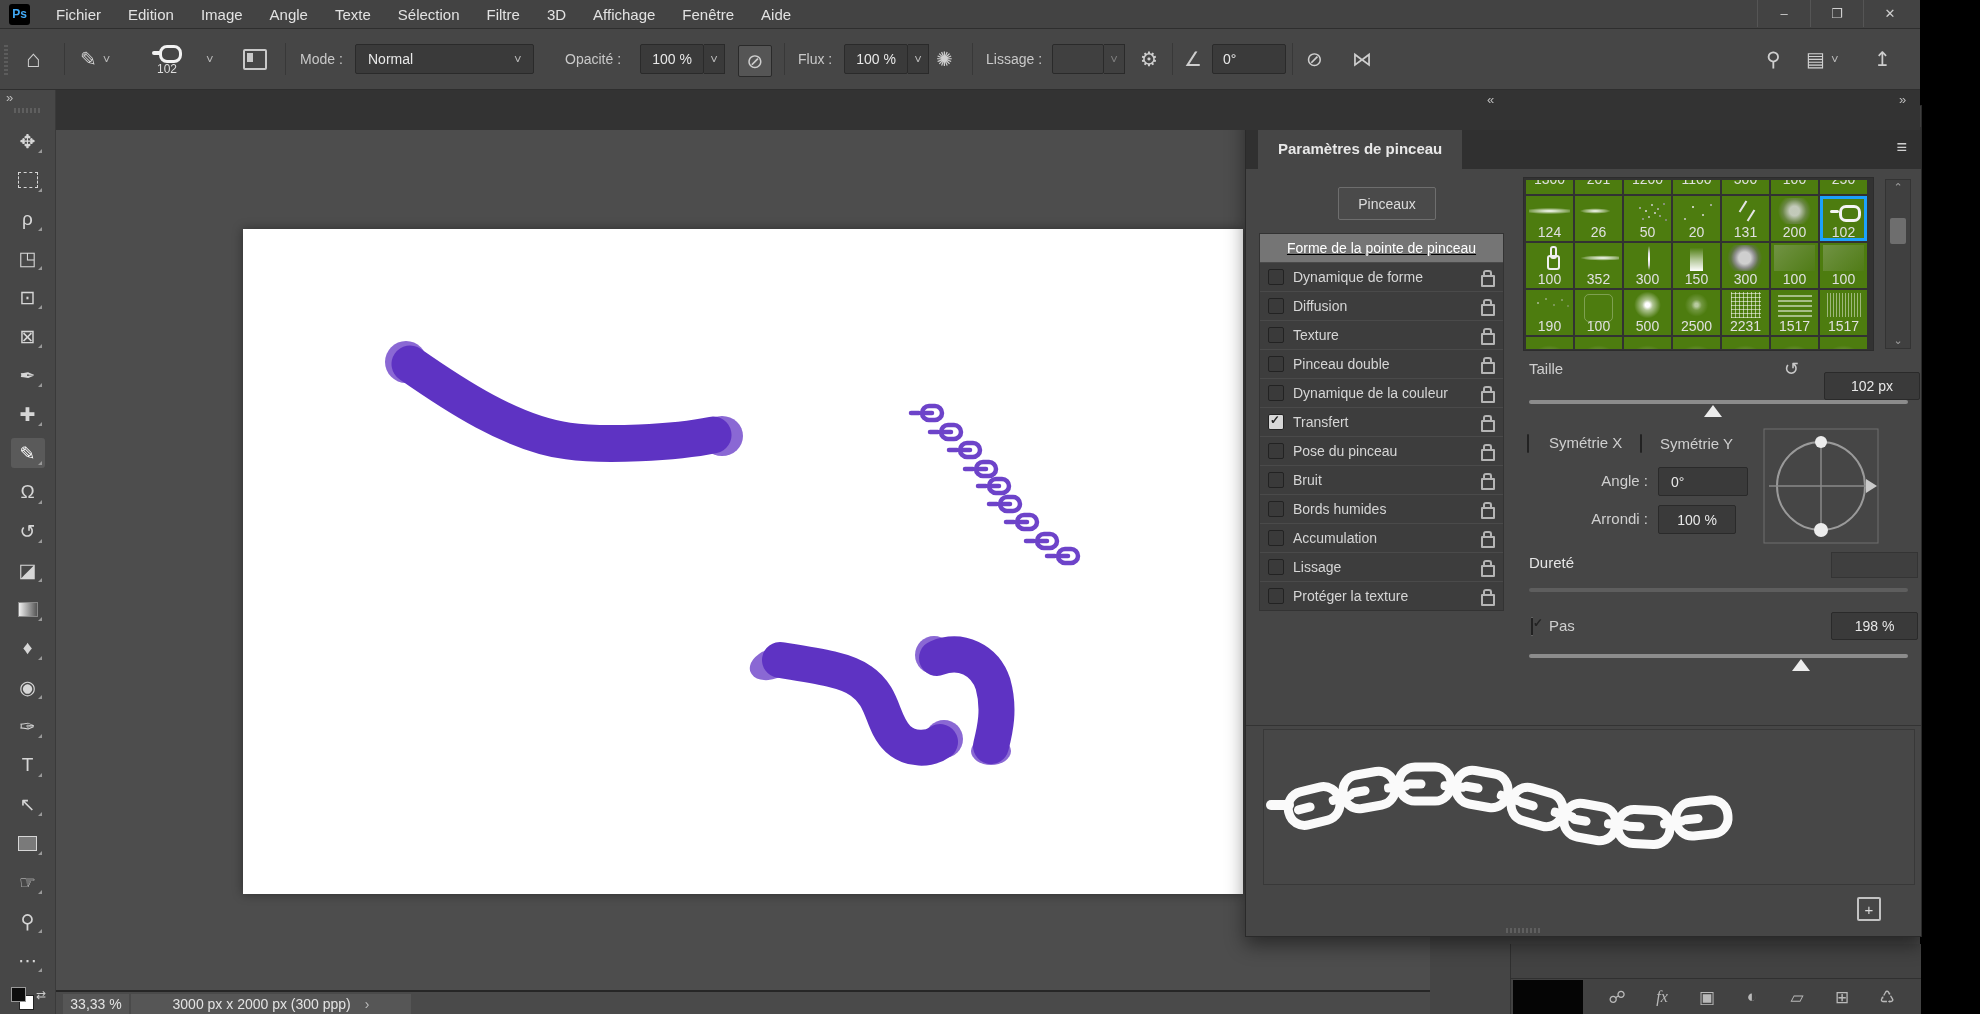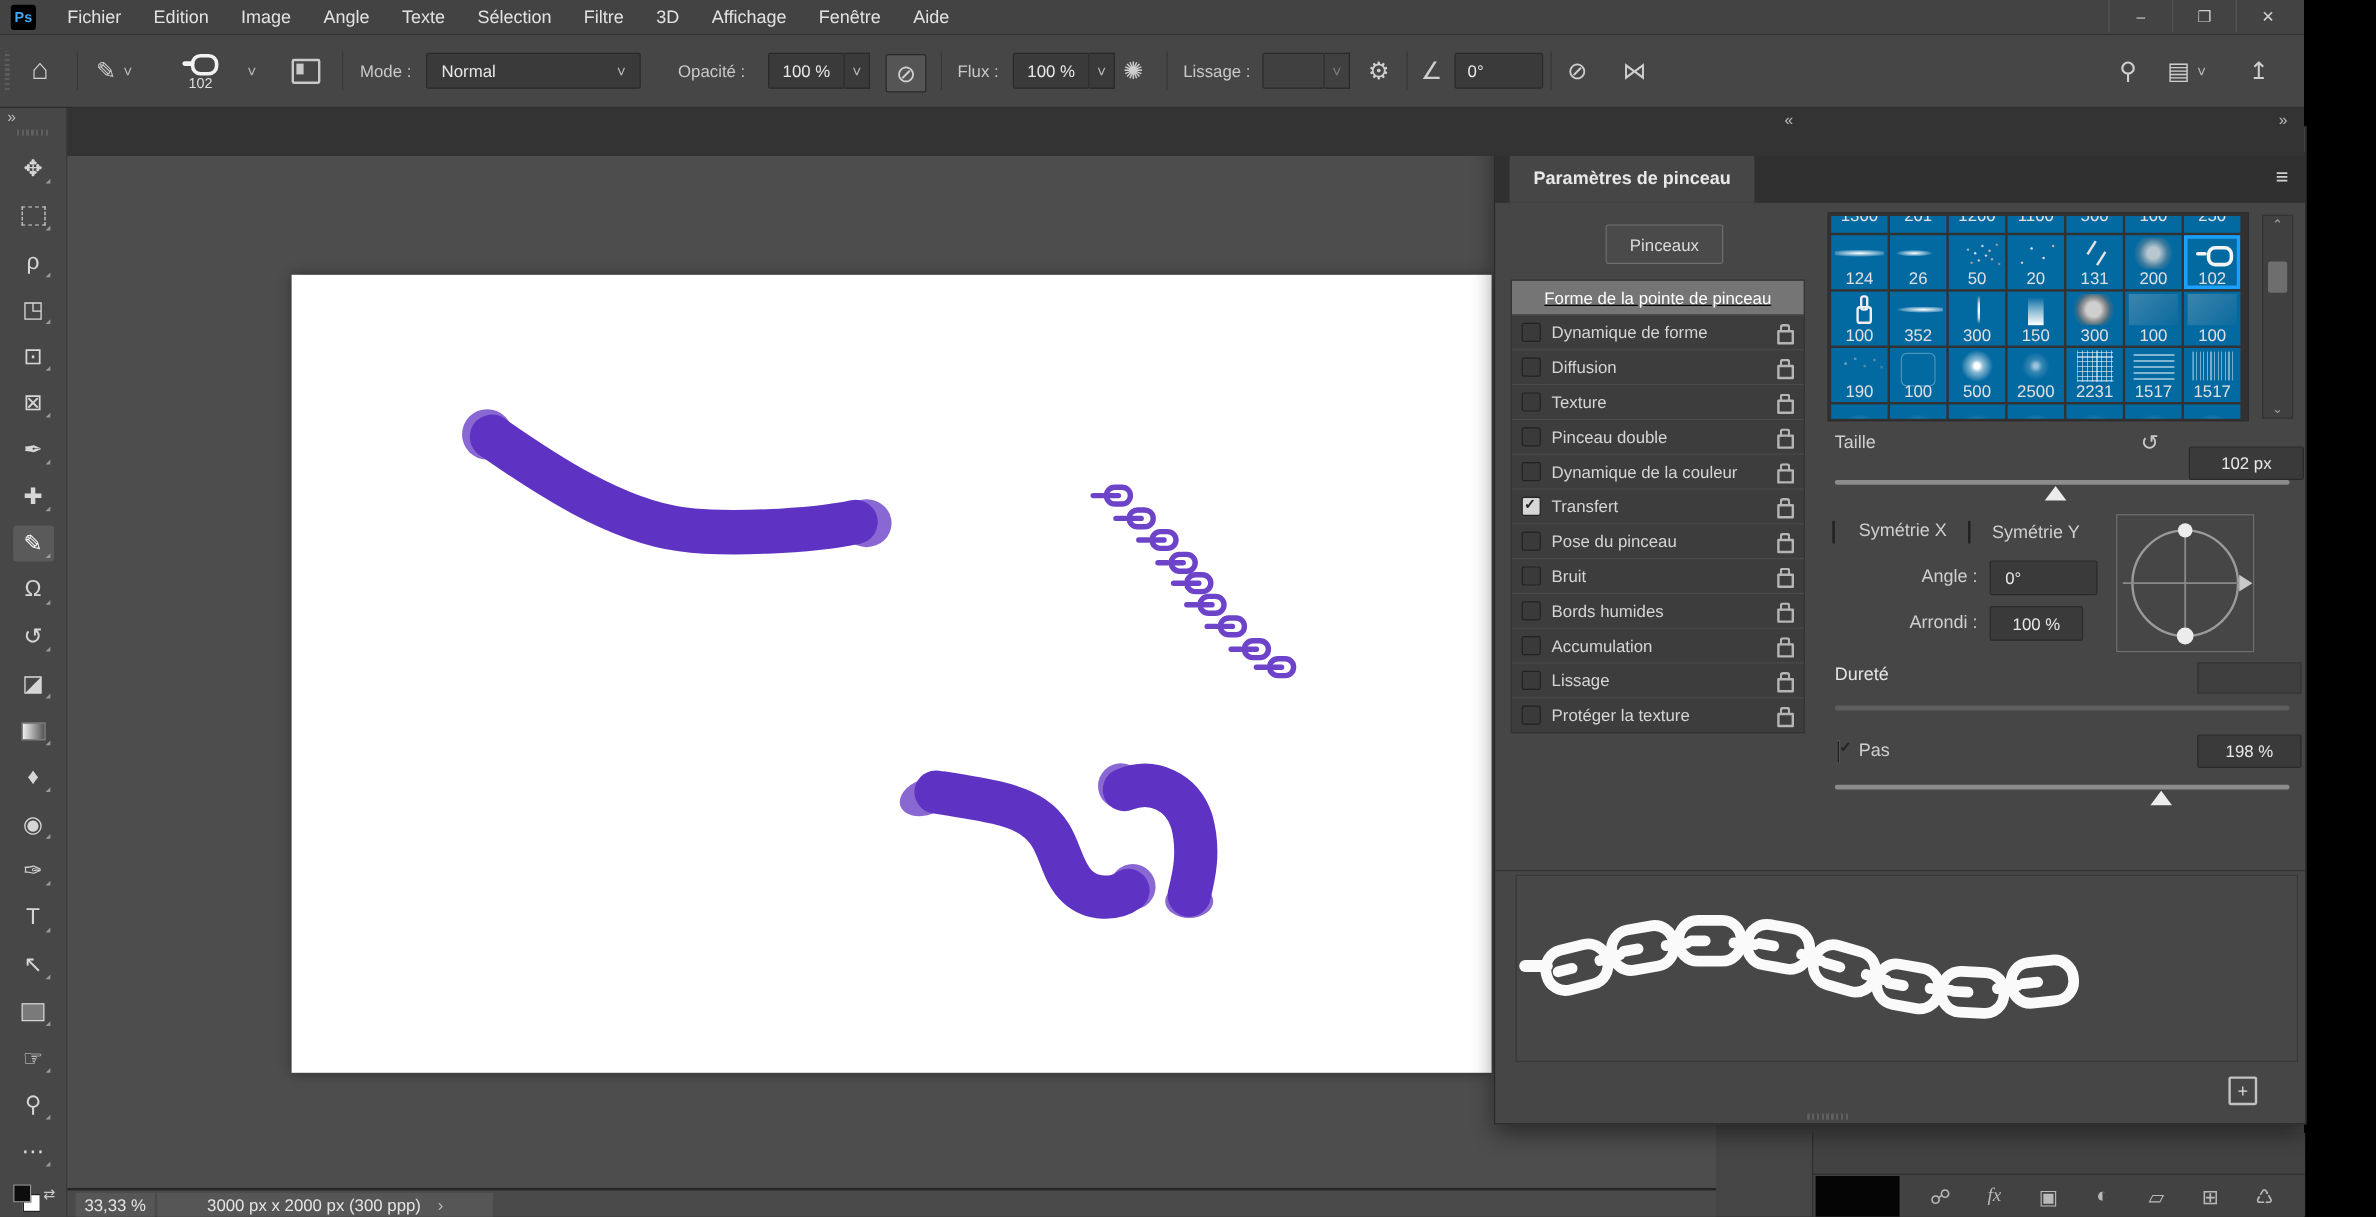--- a/index.html
+++ b/index.html
@@ -112,21 +112,21 @@
   .cb{width:14px;height:14px;border:1px solid #222;background:#3a3a3a;border-radius:2px;position:relative;flex:none;}
   .cb.checked{background:#d6d6d6;}
   .cb.checked::after{content:"✓";position:absolute;left:1px;top:-2px;color:#222;font-size:12px;font-weight:bold;}
   .lock{width:10px;height:8px;border:2px solid #b5b5b5;border-radius:1px;position:relative;margin-top:7px;flex:none;}
   .lock::before{content:"";position:absolute;top:-7px;left:0;width:5px;height:5px;border:2px solid #b5b5b5;
       border-bottom:none;border-radius:3px 3px 0 0;}
   
   #bp-grid-wrap{position:absolute;left:277px;top:71px;width:349px;height:172px;background:#323232;
       border:1px solid #2c2c2c;overflow:hidden;}
   .grow{display:grid;grid-template-columns:repeat(7,47px);gap:2px;margin-left:2px;margin-top:2px;}
-  .gcell{background:#0369a1;height:45px;position:relative;overflow:hidden;}
+  .gcell{background:#4d7c0f;height:45px;position:relative;overflow:hidden;}
   .gcell.gpartial{height:14px;}
   .gcell.gsliver{height:12px;}
   .gnum{position:absolute;bottom:1px;left:0;width:100%;text-align:center;color:#e0e0e0;font-size:14px;}
   .gpartial .gnum{bottom:auto;top:-9px;}
   .gcell.sel{box-shadow:0 0 0 3px #1ba1fc inset;z-index:2;}
   .thumb{position:absolute;left:3px;top:2px;right:3px;height:26px;}
   .t-streak{background:radial-gradient(ellipse 85% 16% at 50% 50%,#fff 0%,rgba(255,255,255,.3) 55%,transparent 75%);}
   .t-taper{background:radial-gradient(ellipse 50% 14% at 42% 50%,#fff 0%,rgba(255,255,255,.25) 60%,transparent 75%);}
   .t-scatter::before{content:"";position:absolute;left:18px;top:12px;width:2px;height:2px;background:#ddd;border-radius:50%;
       box-shadow:6px -6px #cfcfcf,12px -2px #bbb,3px 6px #c9c9c9,14px 5px #aaa,9px 2px #d5d5d5,18px -7px #999,-6px -3px #b5b5b5,-3px 8px #9f9f9f,20px 9px #8f8f8f;}

